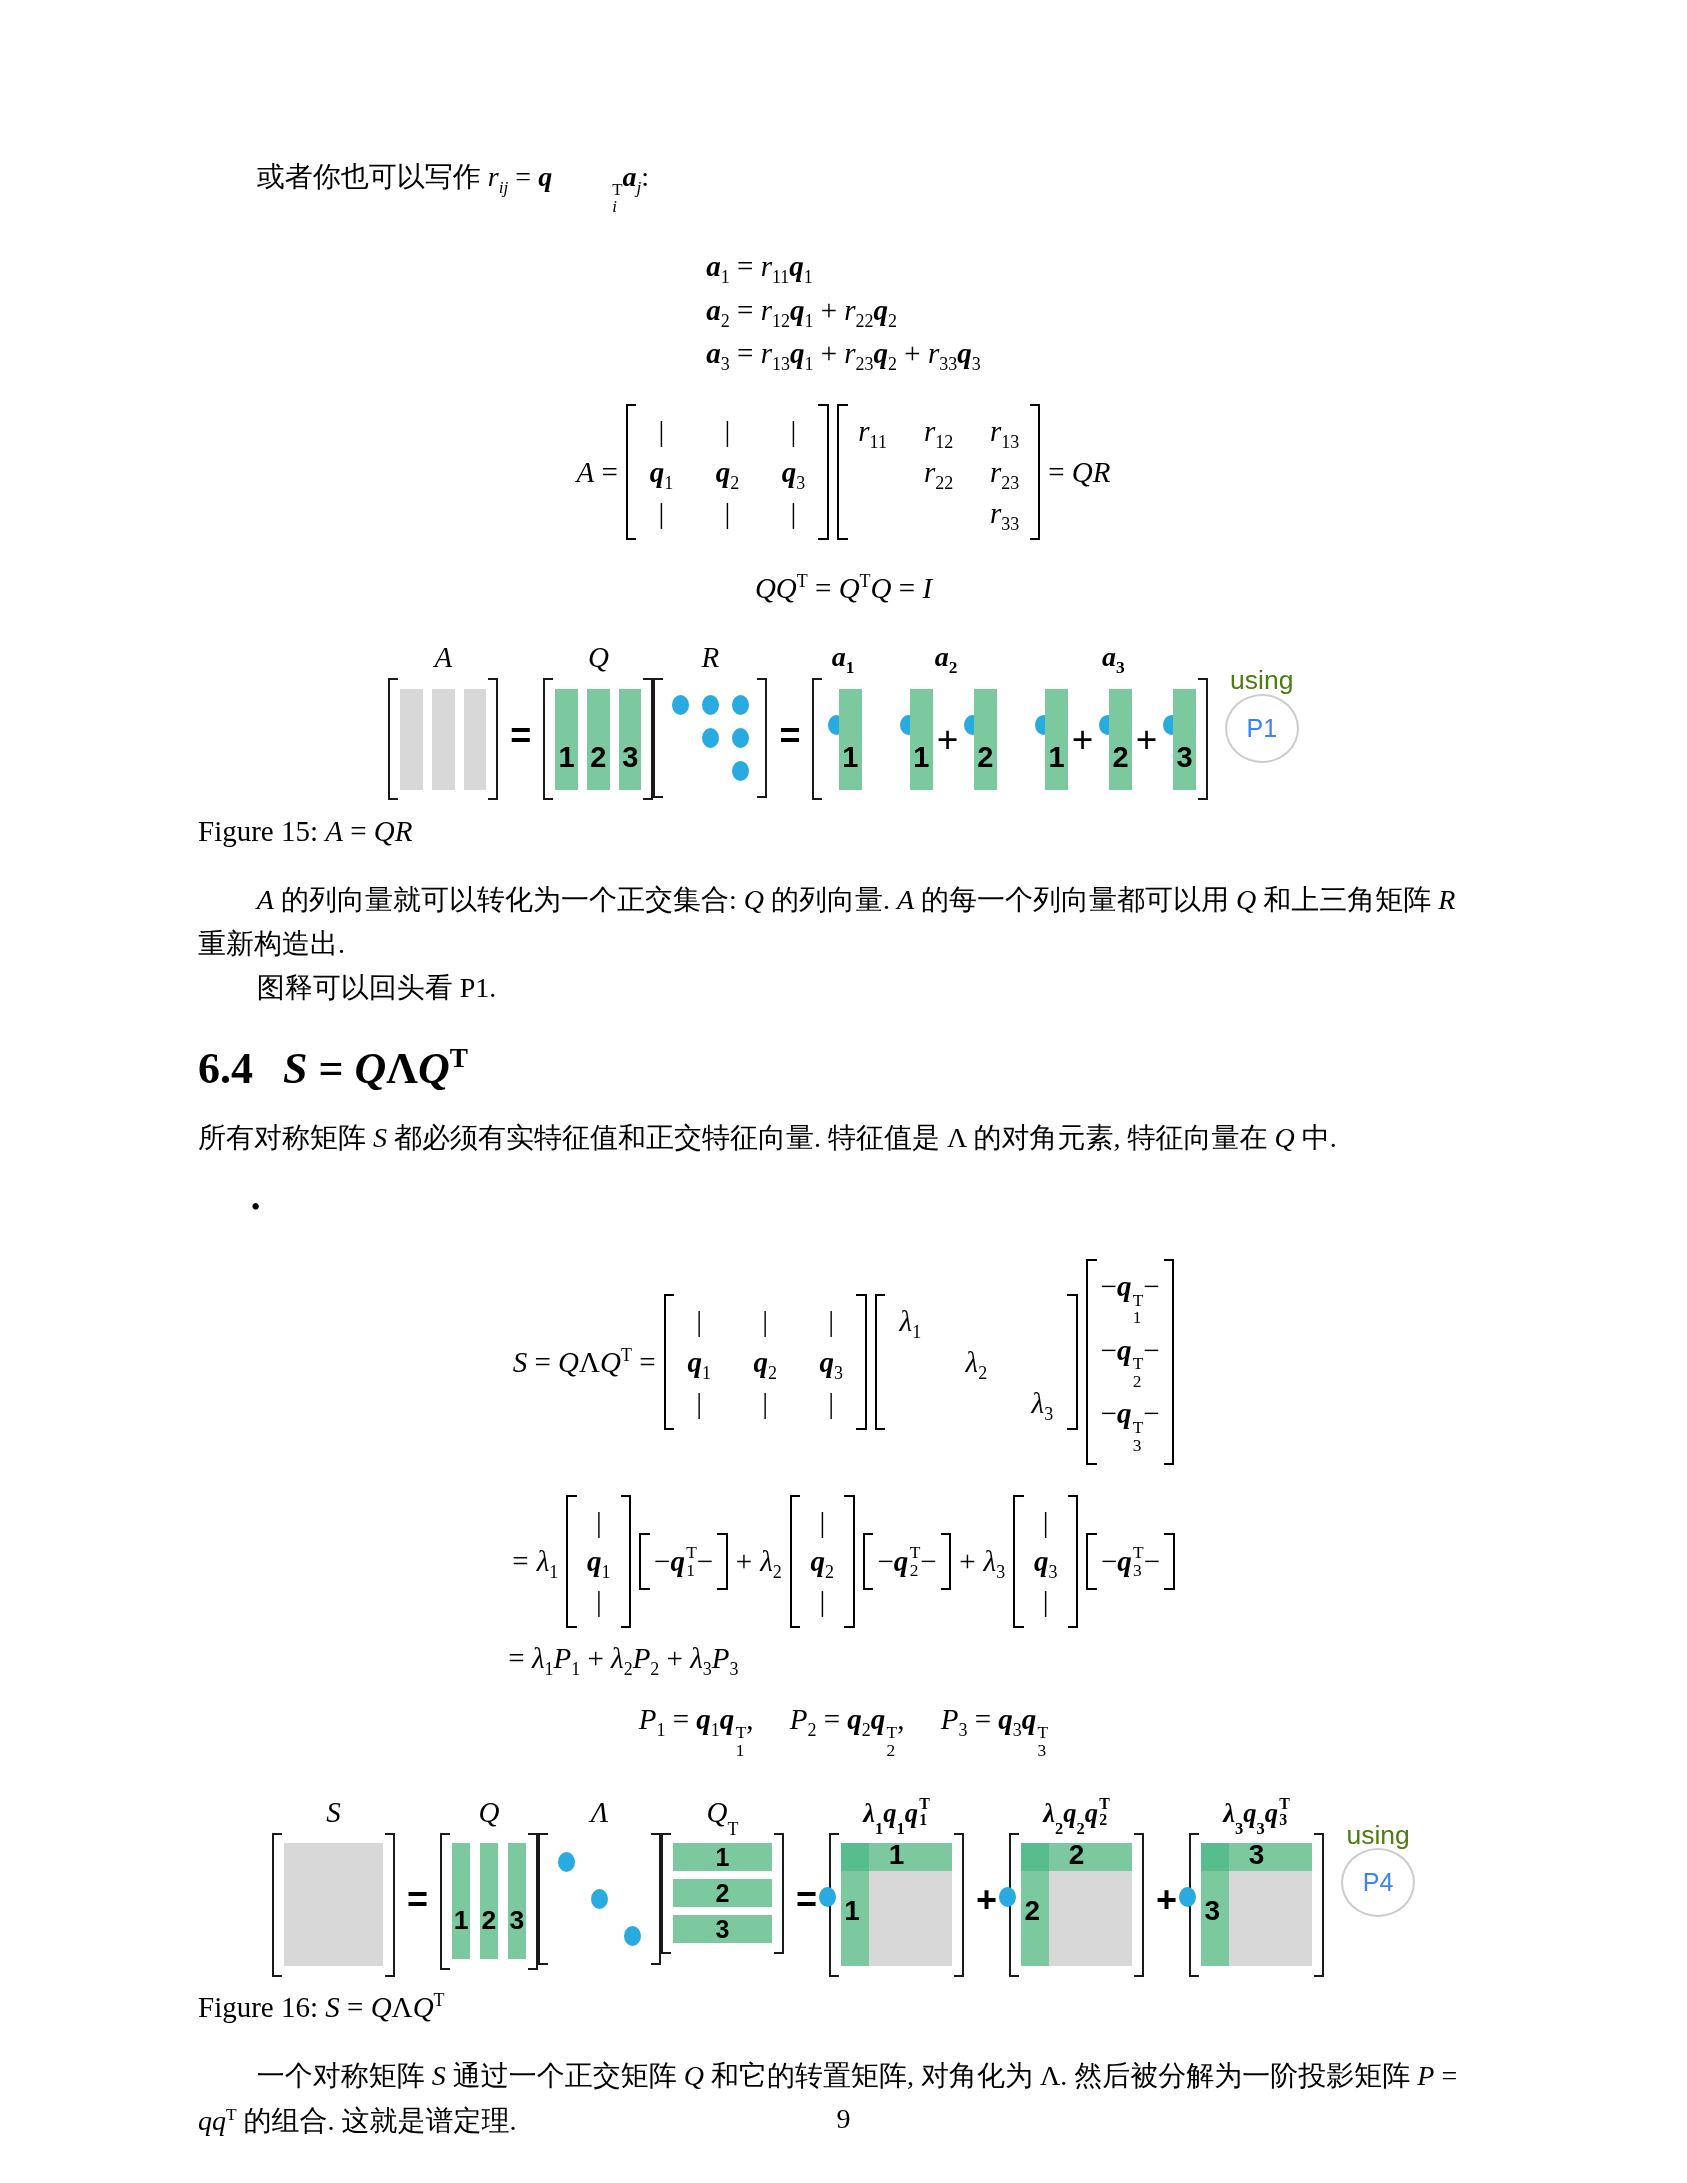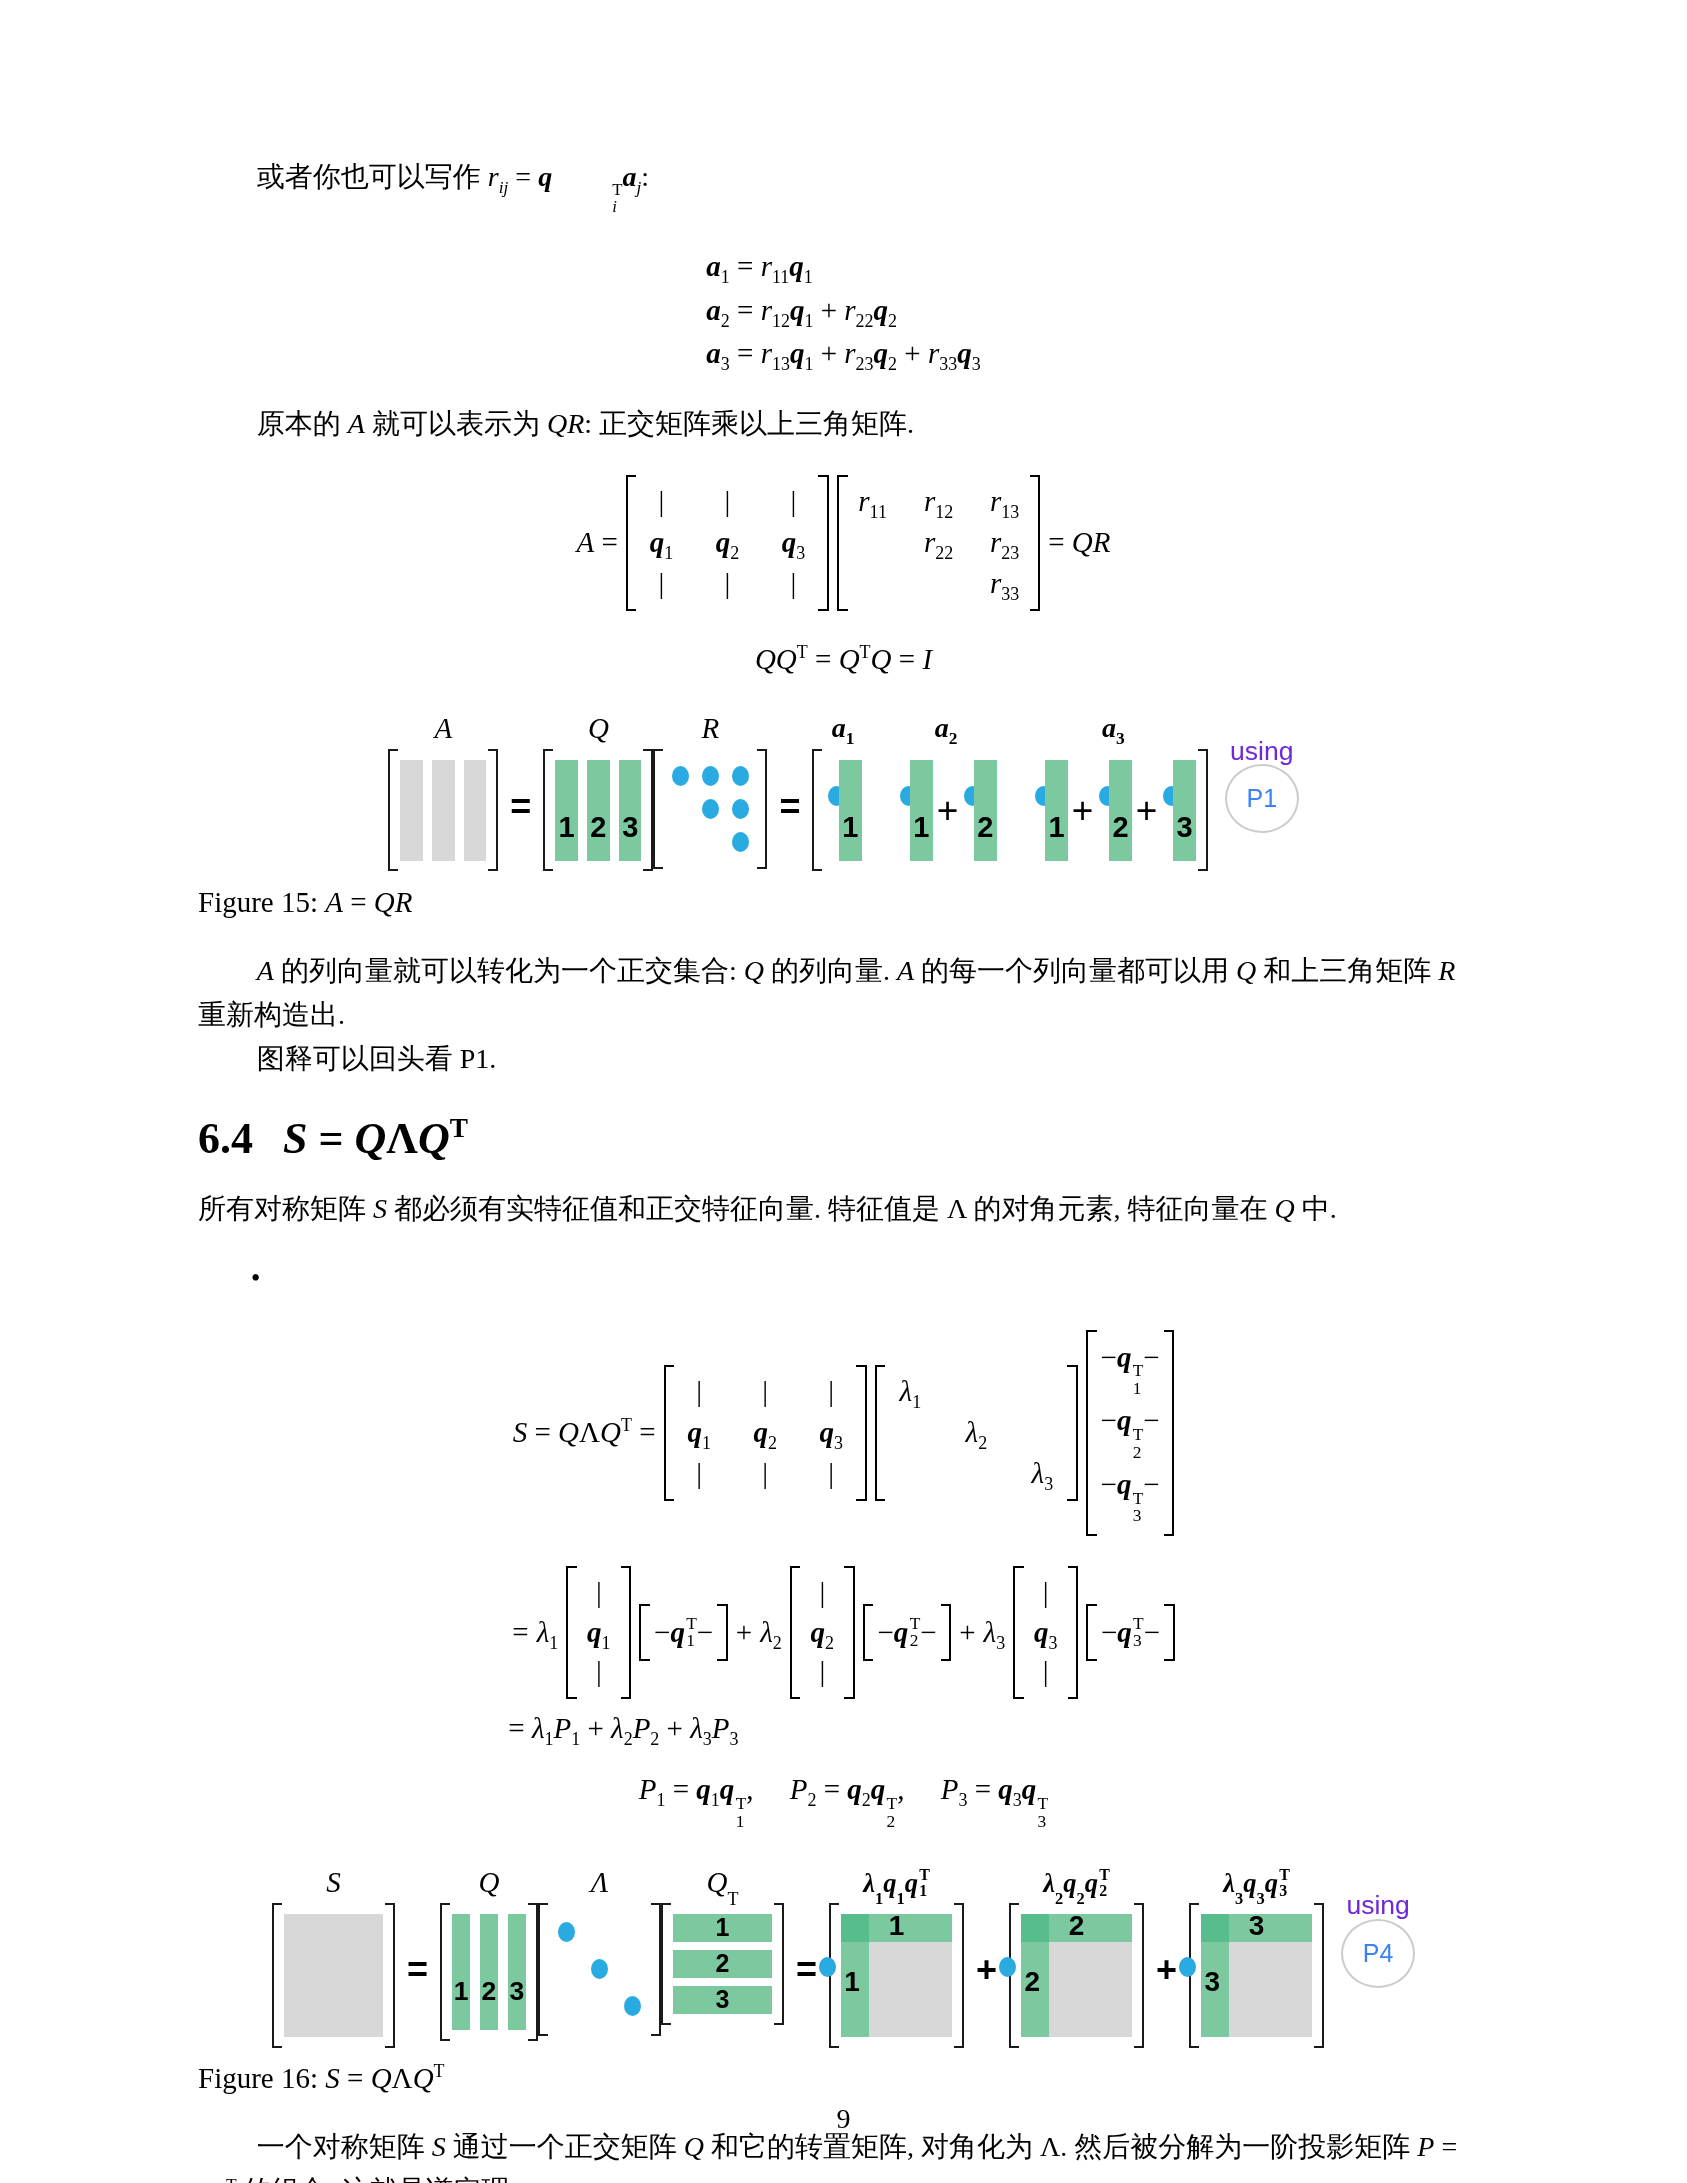--- a/index.html
+++ b/index.html
@@ -74,21 +74,21 @@
   .fbr-res{margin-top:41px;}
   .rescontent{display:flex;align-items:center;gap:34px;}
   .group{position:relative;display:flex;align-items:center;}
   .glabel{position:absolute;top:-48px;left:50%;transform:translateX(-50%);white-space:nowrap;
       font-family:"Liberation Serif","DejaVu Serif",serif;font-size:28px;font-weight:bold;}
   .term{position:relative;margin-left:14.6px;}
   .term .dot{position:absolute;left:-10.6px;top:26.5px;}
   .gplus{font-size:37px;font-weight:400;margin:0 1.3px 0 4px;line-height:1;}
   
   .using{display:flex;flex-direction:column;align-items:center;margin:28px 0 0 17px;}
-  .uword{font-size:26.5px;color:#6d28d9;}
+  .uword{font-size:26.5px;color:#4d7c0f;}
   .ucirc{width:70px;height:65px;border:2px solid var(--circle-stroke,#CCCCCC);border-radius:50%;
       display:flex;align-items:center;justify-content:center;font-size:25px;margin-top:-2.6px;color:#3b82f6;}
   .caption{font-size:29px;margin-top:14.6px;}
   .p-after-fig{margin-top:30px;}
   
   .sq{width:99px;height:123px;background:var(--gray-bar,#D8D8D8);}
   .vbar2{width:18.5px;height:116px;}
   .vbar2 .n{bottom:20%;font-size:26.5px;}
   .hbars{display:flex;flex-direction:column;gap:8px;}
   .hbar{width:99px;height:28px;background:var(--green,#7CC9A0);display:flex;align-items:center;
@@ -116,21 +116,20 @@
         </span><b><i>a</i></b><sub><i>j</i></sub>:</p>
 
     <div class="disp m-eqs">
       <div class="eqblock">
         <div><b><i>a</i></b><sub>1</sub> = <i>r</i><sub>11</sub><b><i>q</i></b><sub>1</sub></div>
         <div><b><i>a</i></b><sub>2</sub> = <i>r</i><sub>12</sub><b><i>q</i></b><sub>1</sub> + <i>r</i><sub>22</sub><b><i>q</i></b><sub>2</sub></div>
         <div><b><i>a</i></b><sub>3</sub> = <i>r</i><sub>13</sub><b><i>q</i></b><sub>1</sub> + <i>r</i><sub>23</sub><b><i>q</i></b><sub>2</sub> + <i>r</i><sub>33</sub><b><i>q</i></b><sub>3</sub></div>
       </div>
     </div>
 
-    <p class="indent">原本的 <i>A</i> 就可以表示为 <i>QR</i>: 正交矩阵乘以上三角矩阵.</p>
 
     <div class="disp m-aqr">
       <span class="mathline">
         <span><i>A</i> =</span>
         <span class="br">
           <span class="mgrid">
             <span class="c">|</span>
               <span class="c">|</span>
               <span class="c">|</span>
             <span class="c"><b><i>q</i></b><sub>1</sub></span>

